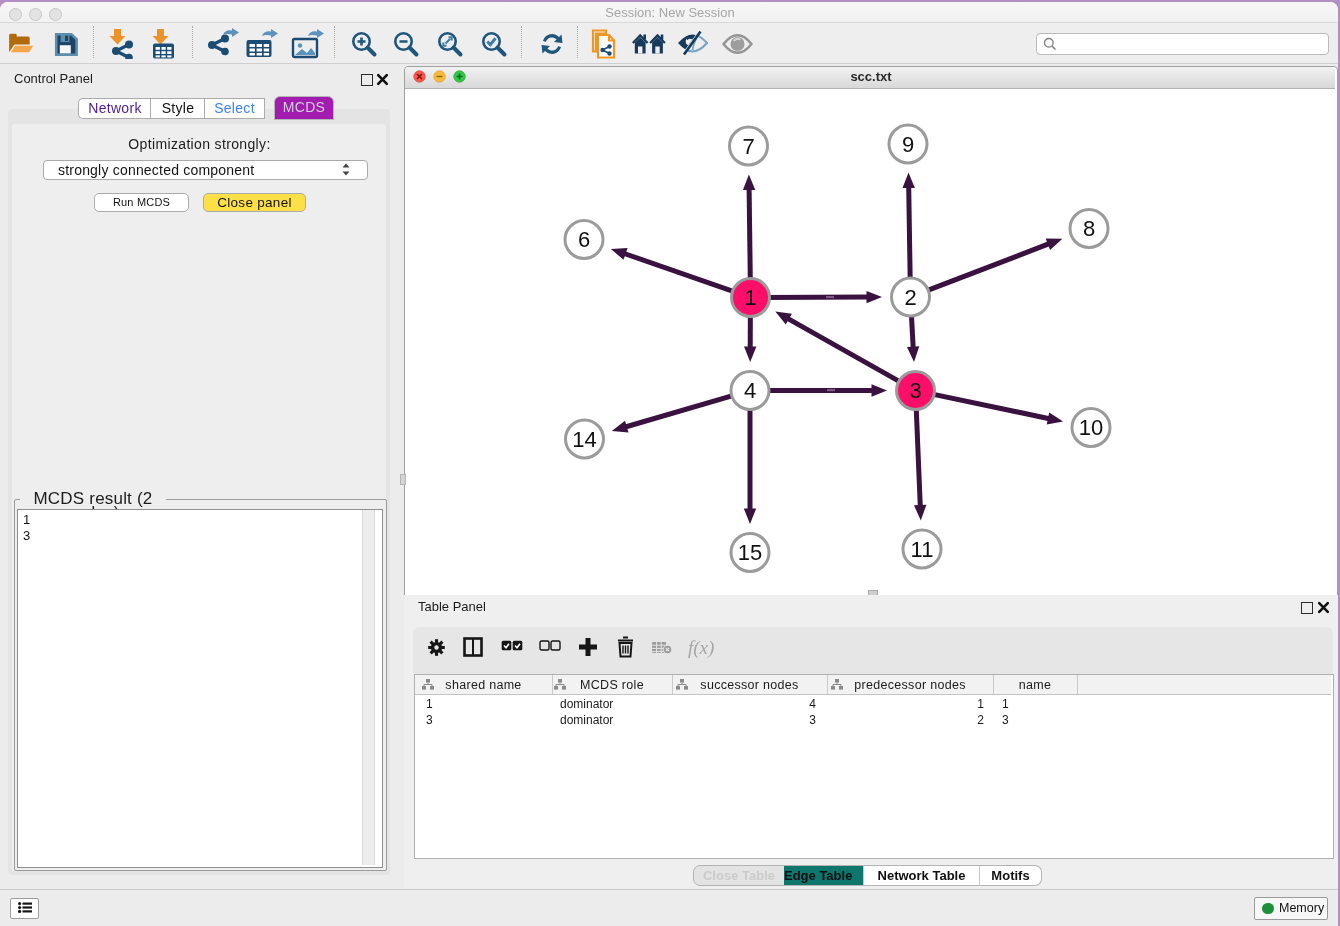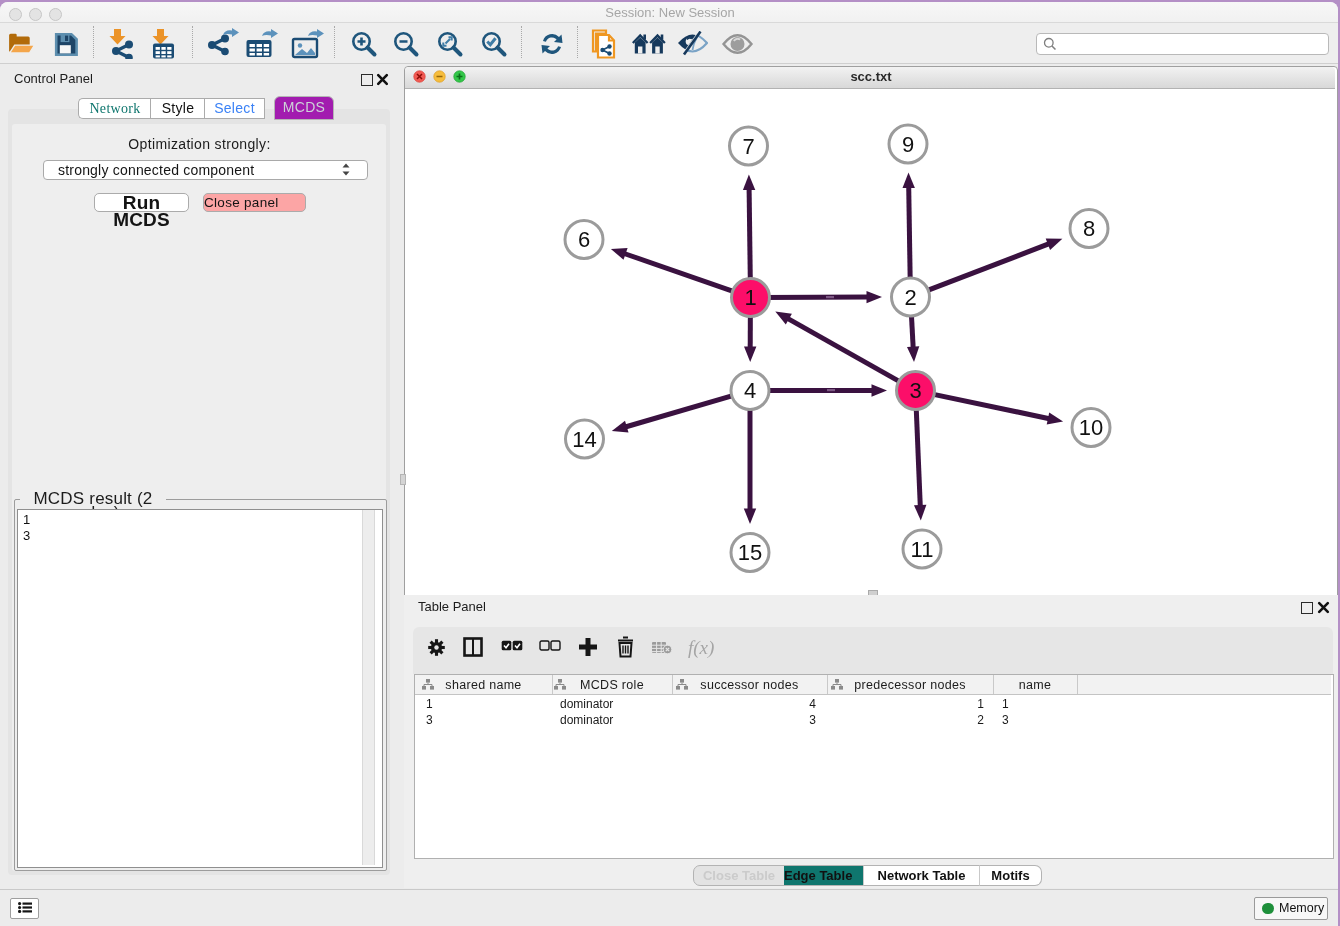--- a/index.html
+++ b/index.html
@@ -196,33 +196,33 @@
 
 <div class="abs" style="left:14px;top:71px;width:150px;height:16px;font-size:13px;color:#1c1c1c;line-height:16px;">Control Panel</div>
 <div class="abs" style="left:361px;top:74px;width:10px;height:10px;border:1.6px solid #2b2b2b;"></div>
 <svg class="abs" style="left:376px;top:73px" width="13" height="13" viewBox="0 0 13 13">
  <path d="M2.2 2.2 L10.8 10.8 M10.8 2.2 L2.2 10.8" stroke="#111" stroke-width="2.6" stroke-linecap="round"></path>
 </svg>
 
 <div class="abs" style="left:8px;top:109px;width:382px;height:766px;background:#e4e4e4;border-radius:4px;"></div>
 <div class="abs" style="left:12px;top:124px;width:374px;height:747px;background:#eeeeee;border-radius:3px;"></div>
 
-<div class="abs" style="left:78px;top:98px;width:72px;height:19px;background:#fff;border:1px solid #ababab;border-right:none;border-radius:5px 0 0 5px;font-size:14px;letter-spacing:0.3px;color:#0f766e;text-align:center;line-height:19px;font-family:Liberation Serif, serif;">Network</div>
+<div class="abs" style="left:78px;top:98px;width:72px;height:19px;background:#fff;border:1px solid #ababab;border-right:none;border-radius:5px 0 0 5px;font-size:14px;letter-spacing:0.3px;color:#4c1d95;text-align:center;line-height:19px;">Network</div>
 <div class="abs" style="left:150px;top:98px;width:54px;height:19px;background:#fff;border:1px solid #ababab;border-right:none;font-size:14px;letter-spacing:0.3px;color:#111;text-align:center;line-height:19px;">Style</div>
 <div class="abs" style="left:204px;top:98px;width:59px;height:19px;background:#fff;border:1px solid #ababab;font-size:14px;letter-spacing:0.3px;color:#3b82f6;text-align:center;line-height:19px;">Select</div>
 <div class="abs" style="left:274px;top:96px;width:58px;height:22px;background:#a21caf;border:1px solid #b5b5b5;border-radius:6px 6px 0 0;font-size:14px;letter-spacing:0.3px;color:#cdd2d8;text-align:center;line-height:21px;">MCDS</div>
 
 <div class="abs" style="left:0px;top:136px;width:399px;height:16px;font-size:14px;letter-spacing:0.35px;color:#1c1c1c;text-align:center;line-height:16px;">Optimization strongly:</div>
 <div class="abs" style="left:43px;top:160px;width:309px;height:18px;background:#fff;border:1px solid #a9a9a9;border-radius:4px;font-size:14px;letter-spacing:0.2px;color:#141414;line-height:18px;padding-left:14px;">strongly connected component</div>
 <svg class="abs" style="left:341px;top:163px" width="10" height="13" viewBox="0 0 10 13">
  <path d="M5 0.5 L8.5 4.5 h-7 z" fill="#444"></path>
  <path d="M5 12.5 L1.5 8.5 h7 z" fill="#444"></path>
 </svg>
-<div class="abs" style="left:94px;top:193px;width:93px;height:17px;background:#fff;border:1px solid #ababab;border-radius:5px;font-size:19px;letter-spacing:0.2px;color:#141414;text-align:center;line-height:17px;font-weight:bold;">Run MCDS</div>
-<div class="abs" style="left:203px;top:193px;width:101px;height:17px;background:#fca5a5;border:1px solid #ababab;border-radius:5px;font-size:13.5px;letter-spacing:0.3px;color:#141414;text-align:left;line-height:17px;">Close panel</div>
+<div class="abs" style="left:94px;top:193px;width:93px;height:17px;background:#fff;border:1px solid #ababab;border-radius:5px;font-size:11px;letter-spacing:0.2px;color:#141414;text-align:center;line-height:17px;">Run MCDS</div>
+<div class="abs" style="left:203px;top:193px;width:101px;height:17px;background:#fde047;border:1px solid #ababab;border-radius:5px;font-size:13.5px;letter-spacing:0.3px;color:#141414;text-align:center;line-height:17px;">Close panel</div>
 
 <div class="abs" style="left:14px;top:499px;width:371px;height:370px;border:1px solid #9c9c9c;border-radius:2px;"></div>
 <div class="abs" style="left:20px;top:492px;width:146px;height:14px;background:#eeeeee;font-size:17px;letter-spacing:0.2px;color:#1c1c1c;line-height:14px;text-align:center;">MCDS result (2 nodes)</div>
 <div class="abs" style="left:17px;top:509px;width:364px;height:357px;background:#fff;border:1px solid #8f8f8f;"></div>
 <div class="abs" style="left:362px;top:510px;width:11px;height:355px;background:#ededed;border-left:1px solid #d9d9d9;border-right:1px solid #d9d9d9;"></div>
 <div class="abs" style="left:23px;top:512px;width:100px;height:32px;font-size:13px;color:#111;line-height:16px;">1<br>3</div>
 
 <div class="abs" style="left:404px;top:66px;width:932px;height:528px;background:#fff;border:1px solid #9f9f9f;border-radius:4px 4px 0 0;"></div>
 <div class="abs" style="left:405px;top:67px;width:930px;height:21px;background:linear-gradient(#f2f2f2,#d8d8d8);border-bottom:1px solid #b2b2b2;border-radius:4px 4px 0 0;"></div>
 <div class="abs" style="left:771px;top:69px;width:200px;height:16px;font-size:13px;font-weight:bold;color:#2a2a2a;text-align:center;line-height:16px;">scc.txt</div>

